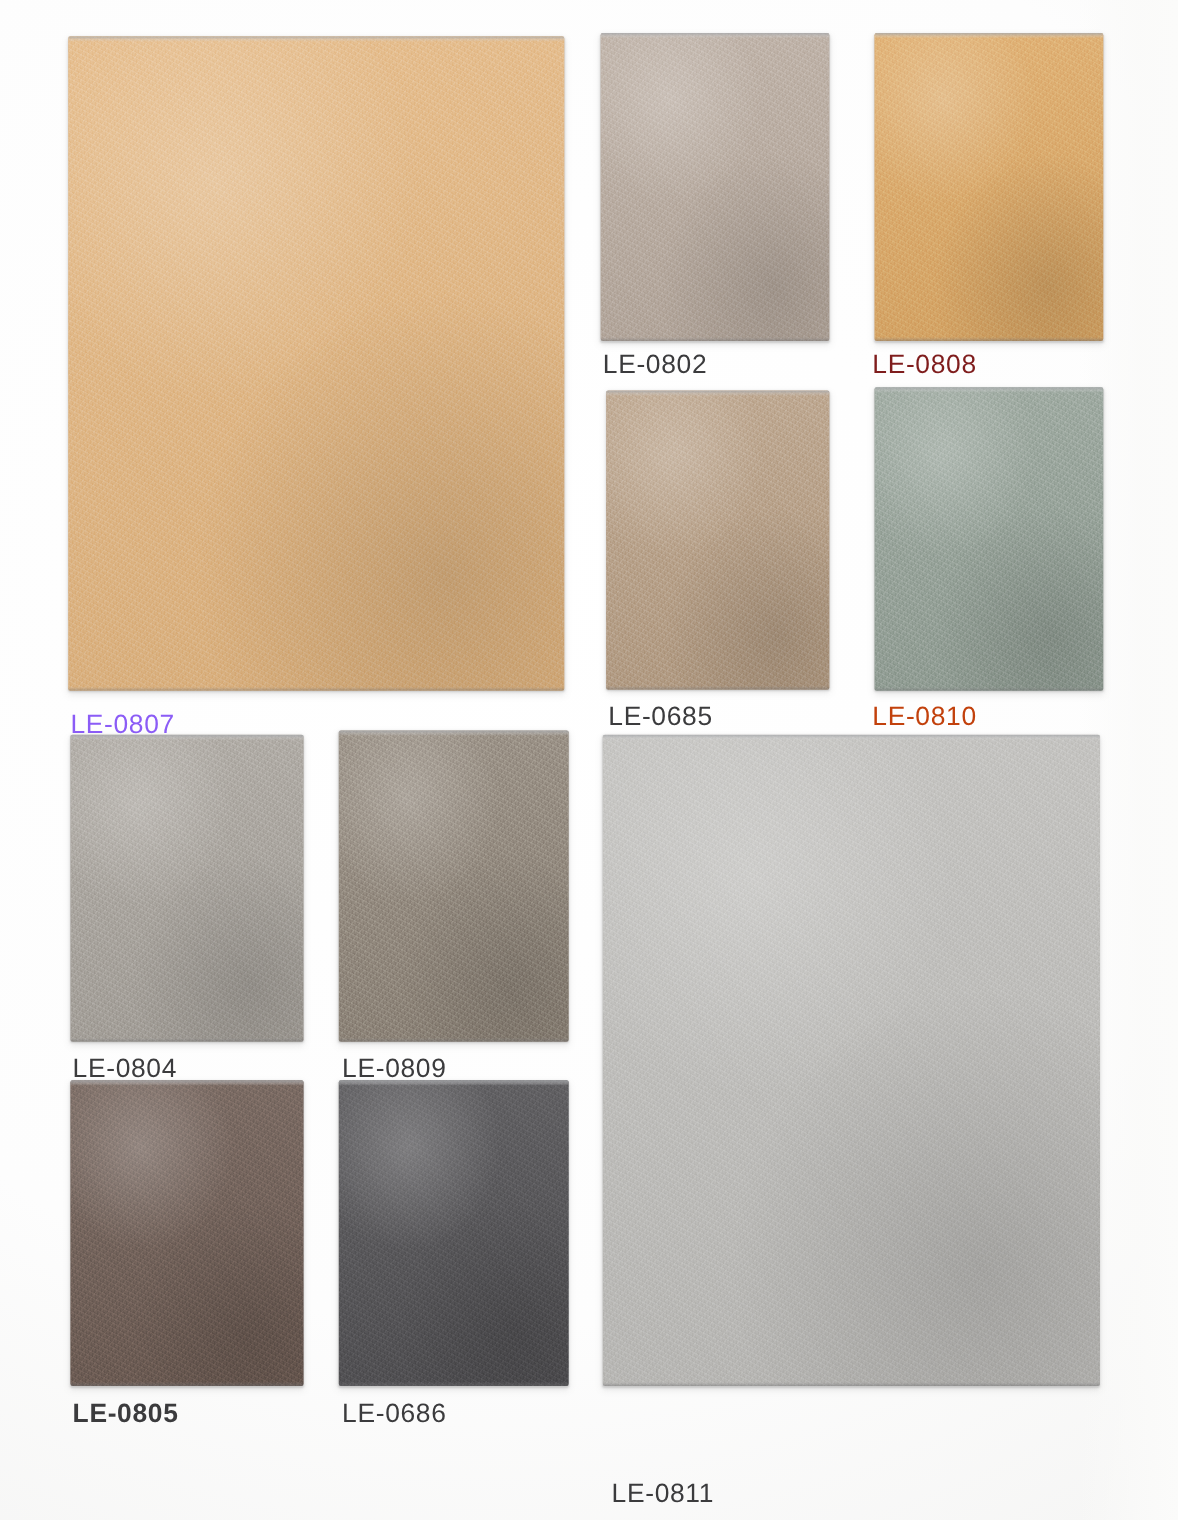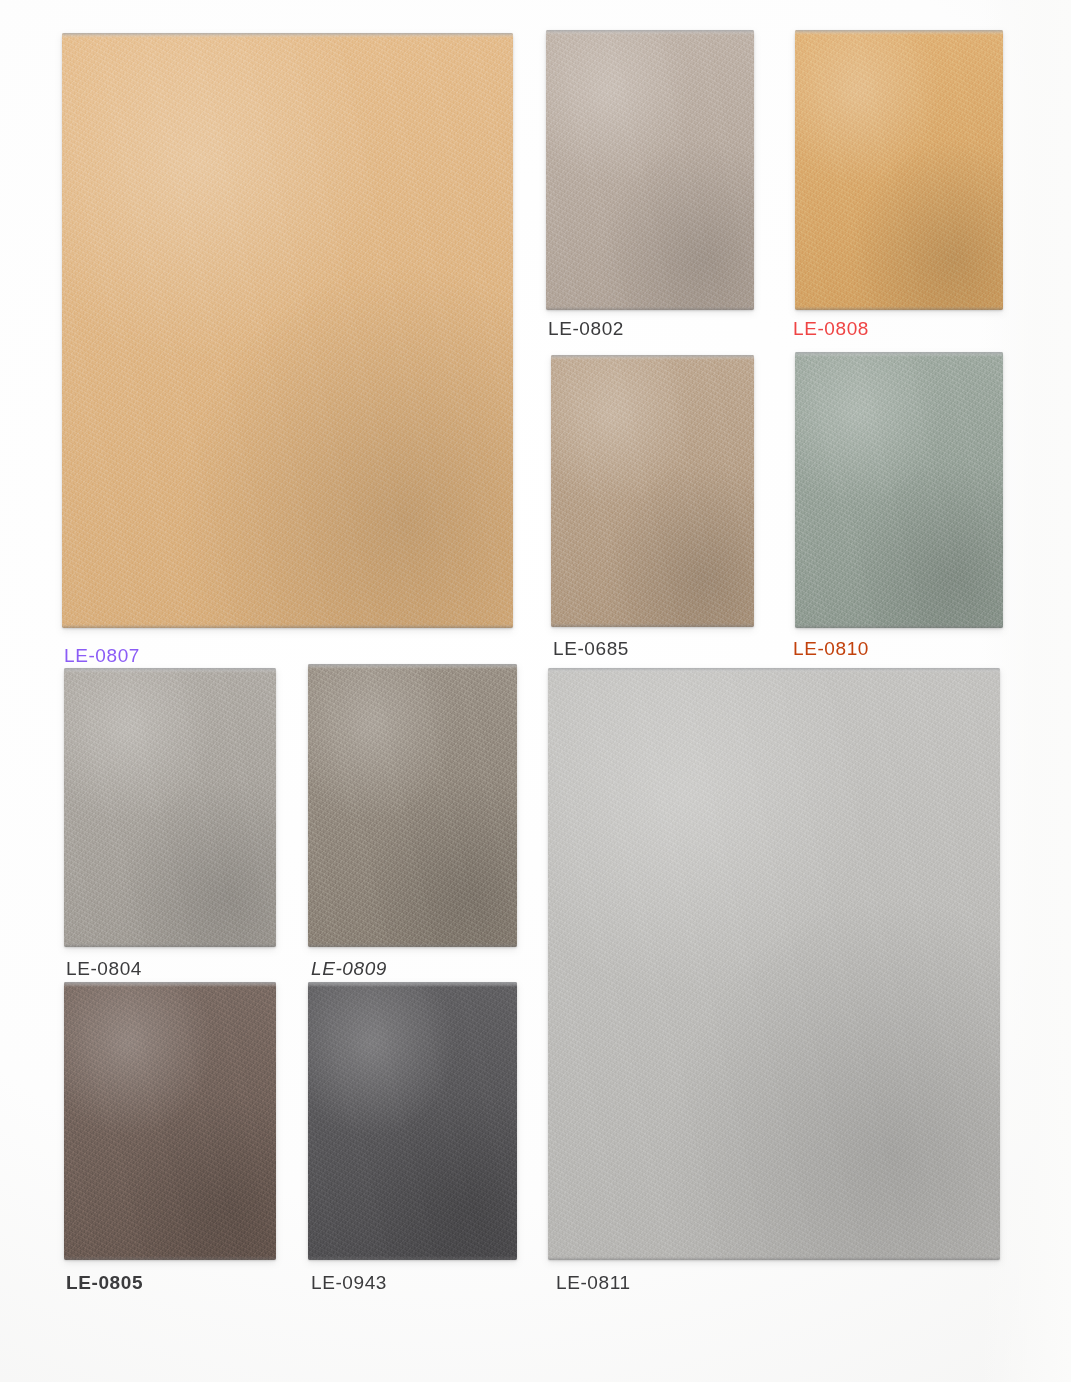--- a/index.html
+++ b/index.html
@@ -107,21 +107,21 @@
     width: 100%;
     height: 4px;
     background: linear-gradient(to top, rgba(110,110,112,0.42), rgba(150,150,152,0.10) 70%, rgba(255,255,255,0) 100%);
     z-index: 3;
   }
 
   .swatch-label {
     position: absolute;
     white-space: nowrap;
     color: #3b3b3d;
-    font-size: 19px;
+    font-size: 24px;
     letter-spacing: 0.6px;
     font-family: "Liberation Sans", "DejaVu Sans", sans-serif;
   }
 </style>
 </head>
 <body>
 
 <div id="catalog-page">
 
   <div id="paper-backdrop"></div>
@@ -187,21 +187,21 @@
       <div class="swatch-cell" style="left: 308px; top: 982px; width: 209px; height: 278px;">
         <div class="swatch-chip" style="background-color: rgb(80, 79, 82);">
           <div class="chip-top-edge"></div>
           <div class="chip-bottom-edge"></div>
         </div>
       </div>
     </div>
 
 <div class="swatch-label" style="left: 64px; top: 645px; color: #8b5cf6;">LE-0807</div>
     <div class="swatch-label" style="left: 548px; top: 318px; color: rgb(59, 59, 61);">LE-0802</div>
-    <div class="swatch-label" style="left: 793px; top: 318px; color: #ef4444;">LE-0808</div>
+    <div class="swatch-label" style="left: 793px; top: 318px; color: #7f1d1d;">LE-0808</div>
     <div class="swatch-label" style="left: 553px; top: 638px; color: rgb(59, 59, 61);">LE-0685</div>
     <div class="swatch-label" style="left: 793px; top: 638px; color: #c2410c;">LE-0810</div>
     <div class="swatch-label" style="left: 66px; top: 958px; color: rgb(59, 59, 61);">LE-0804</div>
-    <div class="swatch-label" style="left: 311px; top: 958px; color: rgb(59, 59, 61); font-style: italic;">LE-0809</div>
-    <div class="swatch-label" style="left: 556px; top: 1272px; color: rgb(59, 59, 61);">LE-0811</div>
+    <div class="swatch-label" style="left: 311px; top: 958px; color: rgb(59, 59, 61);">LE-0809</div>
+    <div class="swatch-label" style="left: 556px; top: 1344px; color: rgb(59, 59, 61);">LE-0811</div>
     <div class="swatch-label" style="left: 66px; top: 1272px; color: rgb(59, 59, 61); font-weight: bold;">LE-0805</div>
-    <div class="swatch-label" style="left: 311px; top: 1272px; color: rgb(59, 59, 61);">LE-0943</div>
+    <div class="swatch-label" style="left: 311px; top: 1272px; color: rgb(59, 59, 61);">LE-0686</div>
   </div>
 
 </body></html>

